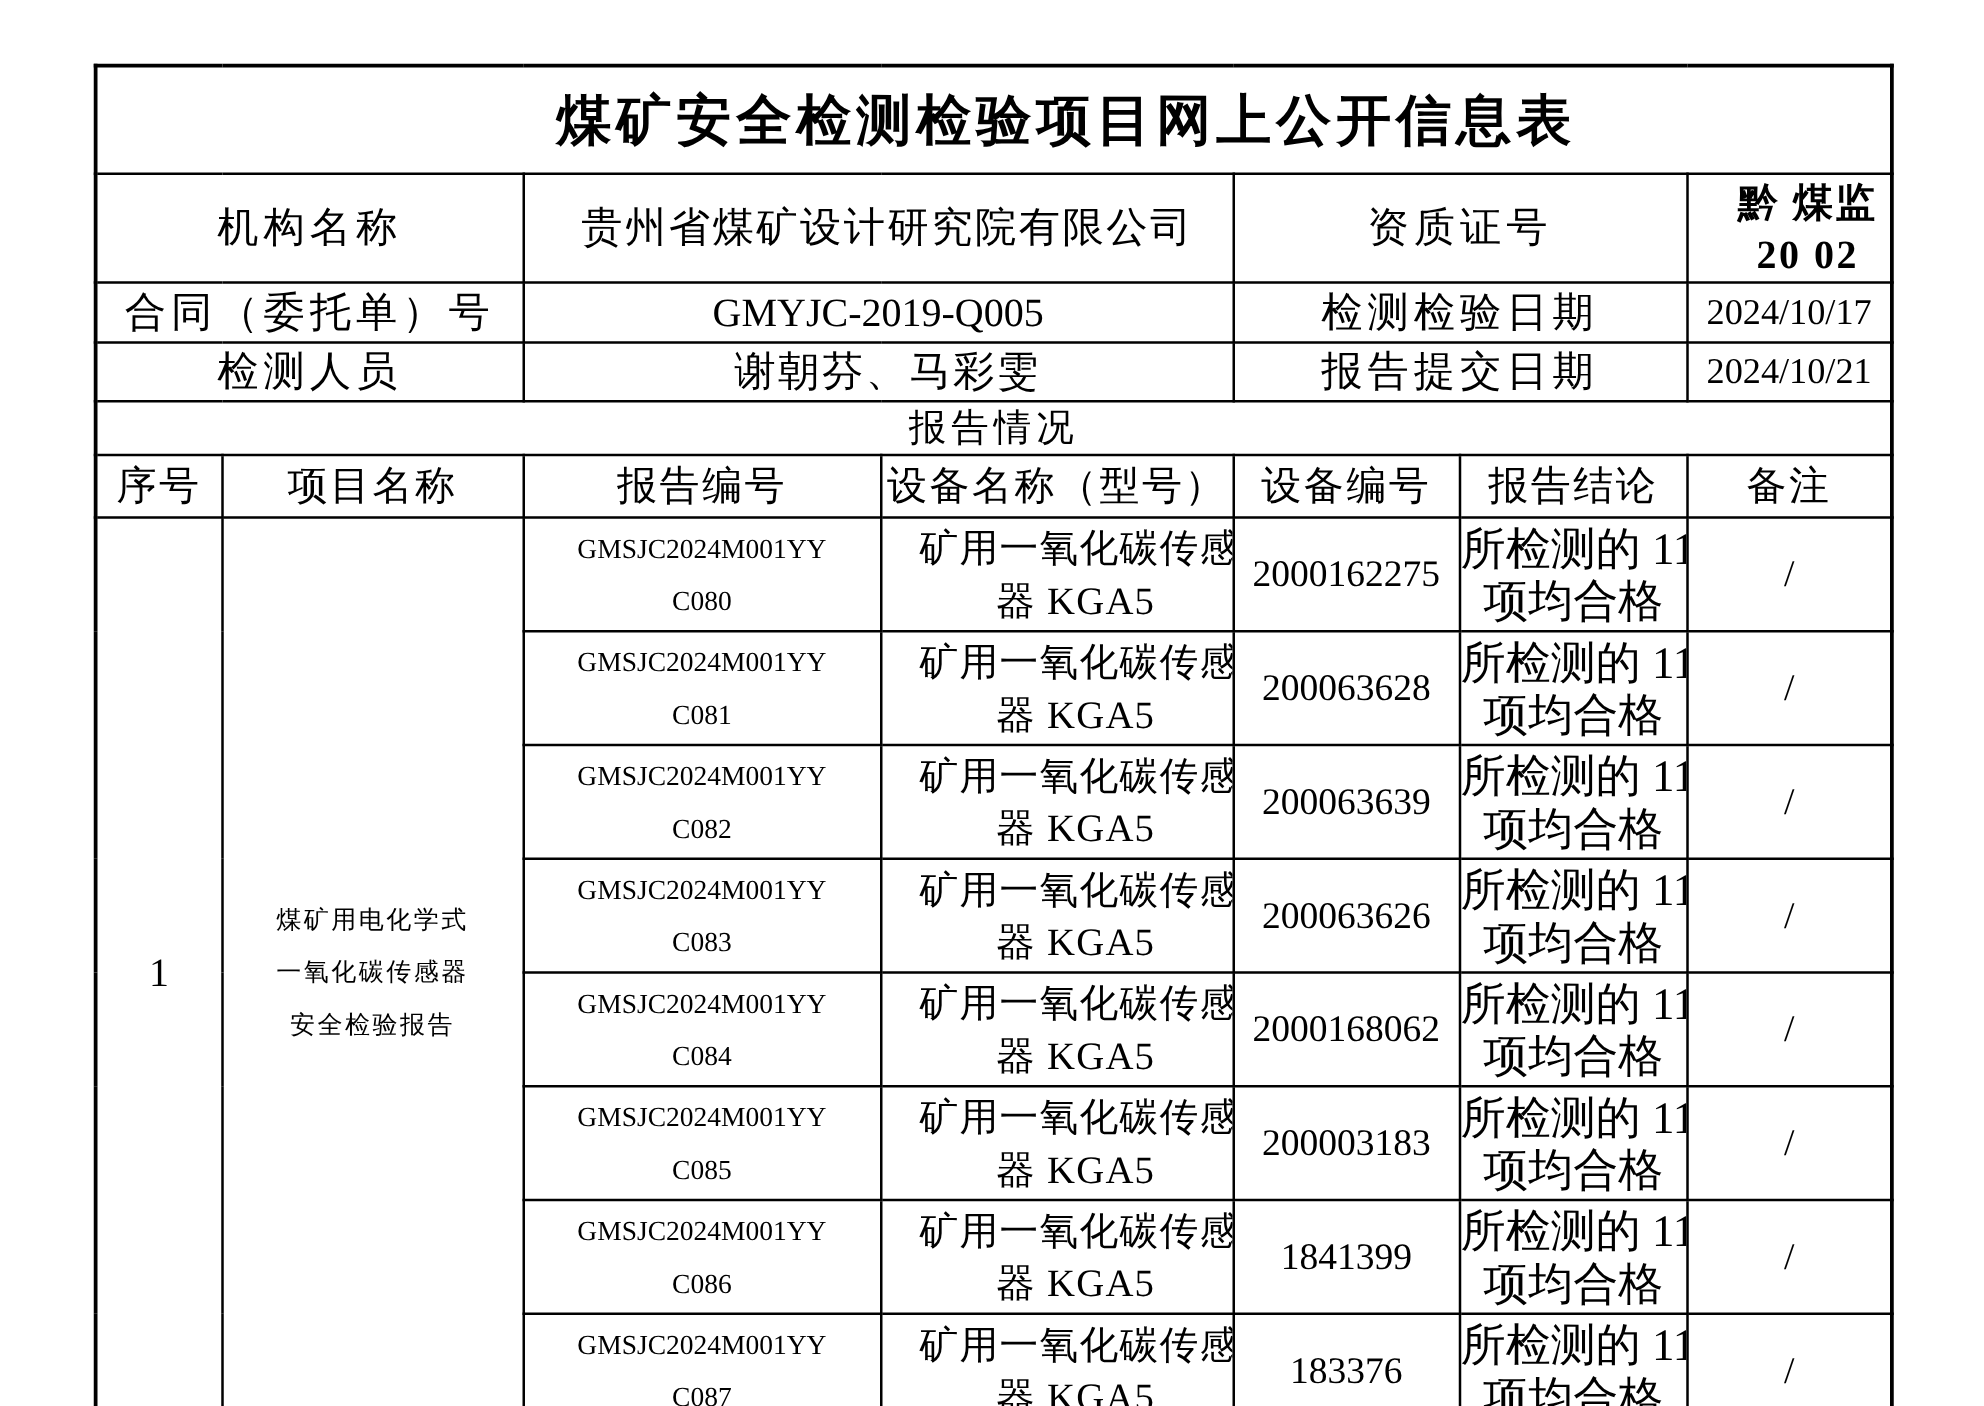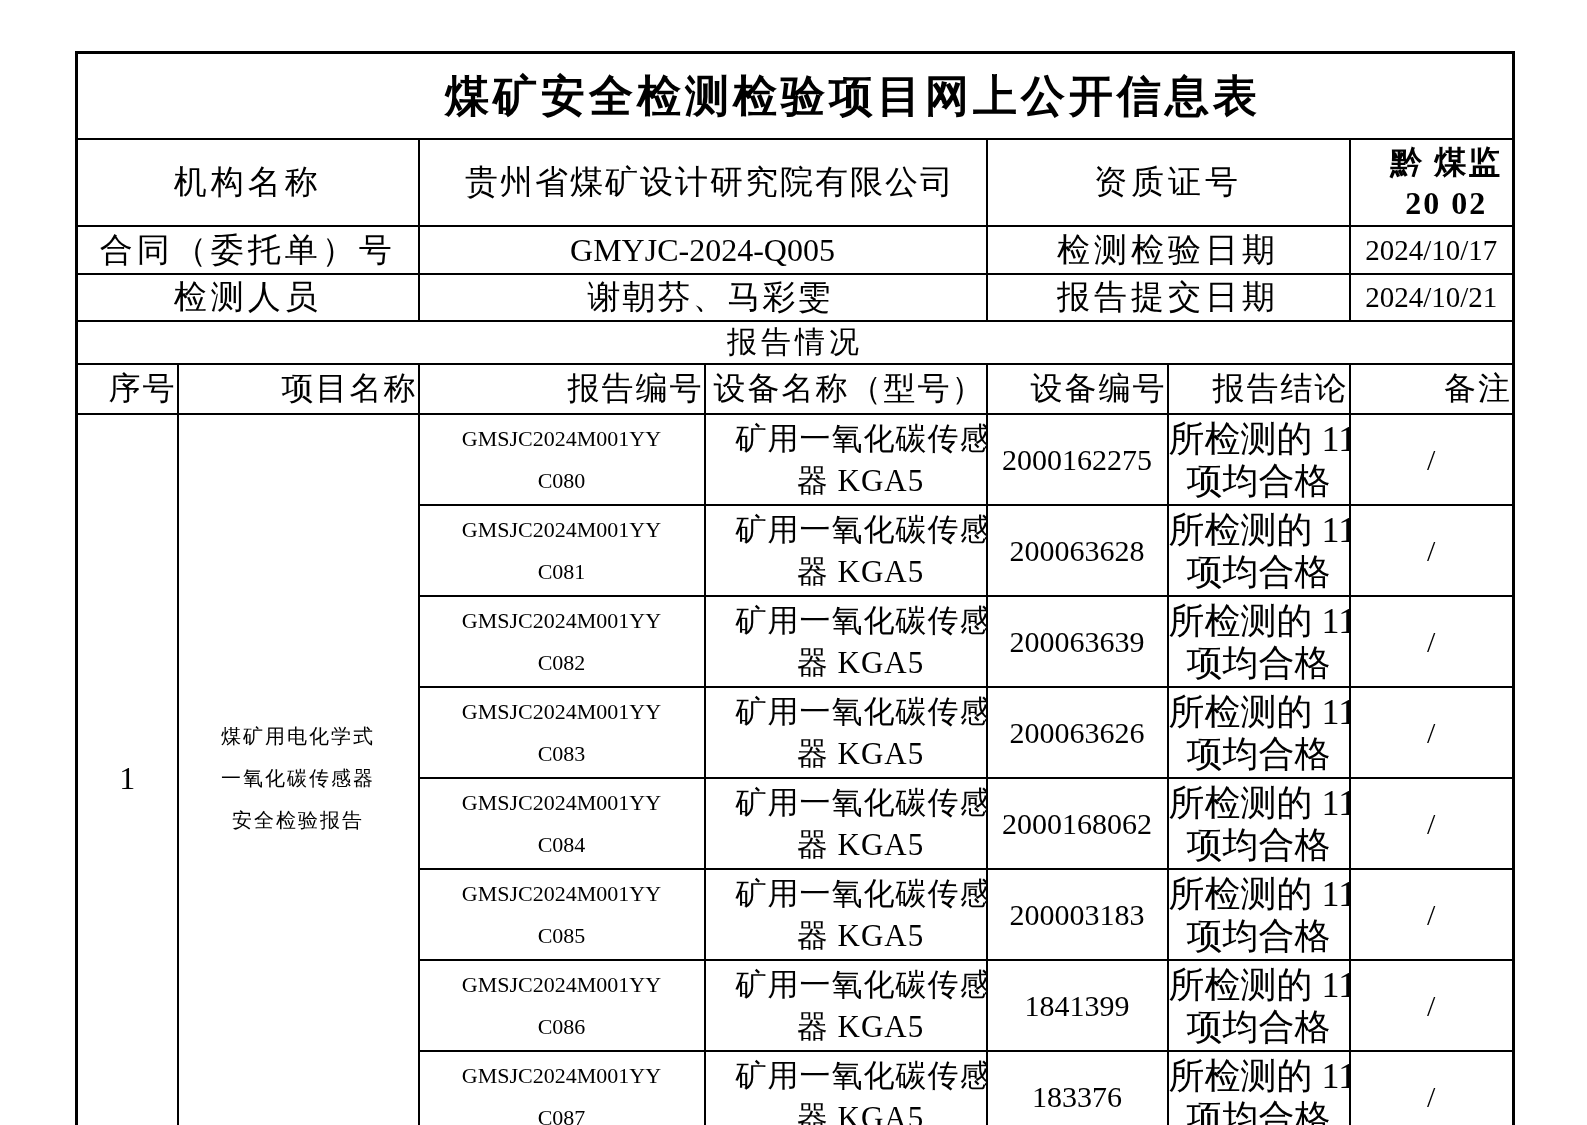--- a/index.html
+++ b/index.html
@@ -47,21 +47,21 @@
     padding-left: 116px; 
     white-space: nowrap;
   }
   .zh-label { font-size: 33px; letter-spacing: 4px; white-space: nowrap; }
   .zh-value { font-size: 33px; letter-spacing: 2px; white-space: nowrap; padding-left: 15px; }
   .latin-value { font-size: 32px; white-space: nowrap; }
   .date-value { font-size: 29px; white-space: nowrap; }
   .cert-cell { font-size: 32px; font-weight: bold; letter-spacing: 2px; }
   .cert-cell div { line-height: 41px; white-space: nowrap; padding-left: 30px; }
   .section-cell { font-size: 30px; letter-spacing: 4px; }
-  .head-cell { font-size: 32px; letter-spacing: 2px; white-space: nowrap; text-align: right; }
+  .head-cell { font-size: 32px; letter-spacing: 2px; white-space: nowrap; }
   .seq-cell { font-size: 32px; }
   .proj-cell div { font-size: 20px; line-height: 42px; letter-spacing: 2px; white-space: nowrap; }
   .report-no-cell div { font-size: 22px; line-height: 42px; white-space: nowrap; }
   .device-name-cell div { font-size: 31px; line-height: 42px; letter-spacing: 1px; white-space: nowrap; margin-left: 30px; }
   .device-no-cell { font-size: 30px; margin-top: 32px; }
   .conclusion-cell div { font-size: 36px; line-height: 42px; white-space: nowrap; }
   .remark-cell { font-size: 30px; }
 </style>
 </head>
 <body>
@@ -88,21 +88,21 @@
       <td colspan="2" class="zh-value">贵州省煤矿设计研究院有限公司</td>
       <td colspan="2" class="zh-label">资质证号</td>
       <td class="cert-cell">
         <div>黔 煤监</div>
         <div>20 02</div>
       </td>
     </tr>
 
     <tr class="r-info2">
       <td colspan="2" class="zh-label">合同（委托单）号</td>
-      <td colspan="2" class="latin-value">GMYJC-2024-Q005</td>
+      <td colspan="2" class="latin-value">GMYJC-2019-Q005</td>
       <td colspan="2" class="zh-label">检测检验日期</td>
       <td class="date-value">2024/10/17</td>
     </tr>
 
     <tr class="r-info3">
       <td colspan="2" class="zh-label">检测人员</td>
       <td colspan="2" class="zh-value">谢朝芬、马彩雯</td>
       <td colspan="2" class="zh-label">报告提交日期</td>
       <td class="date-value">2024/10/21</td>
     </tr>

